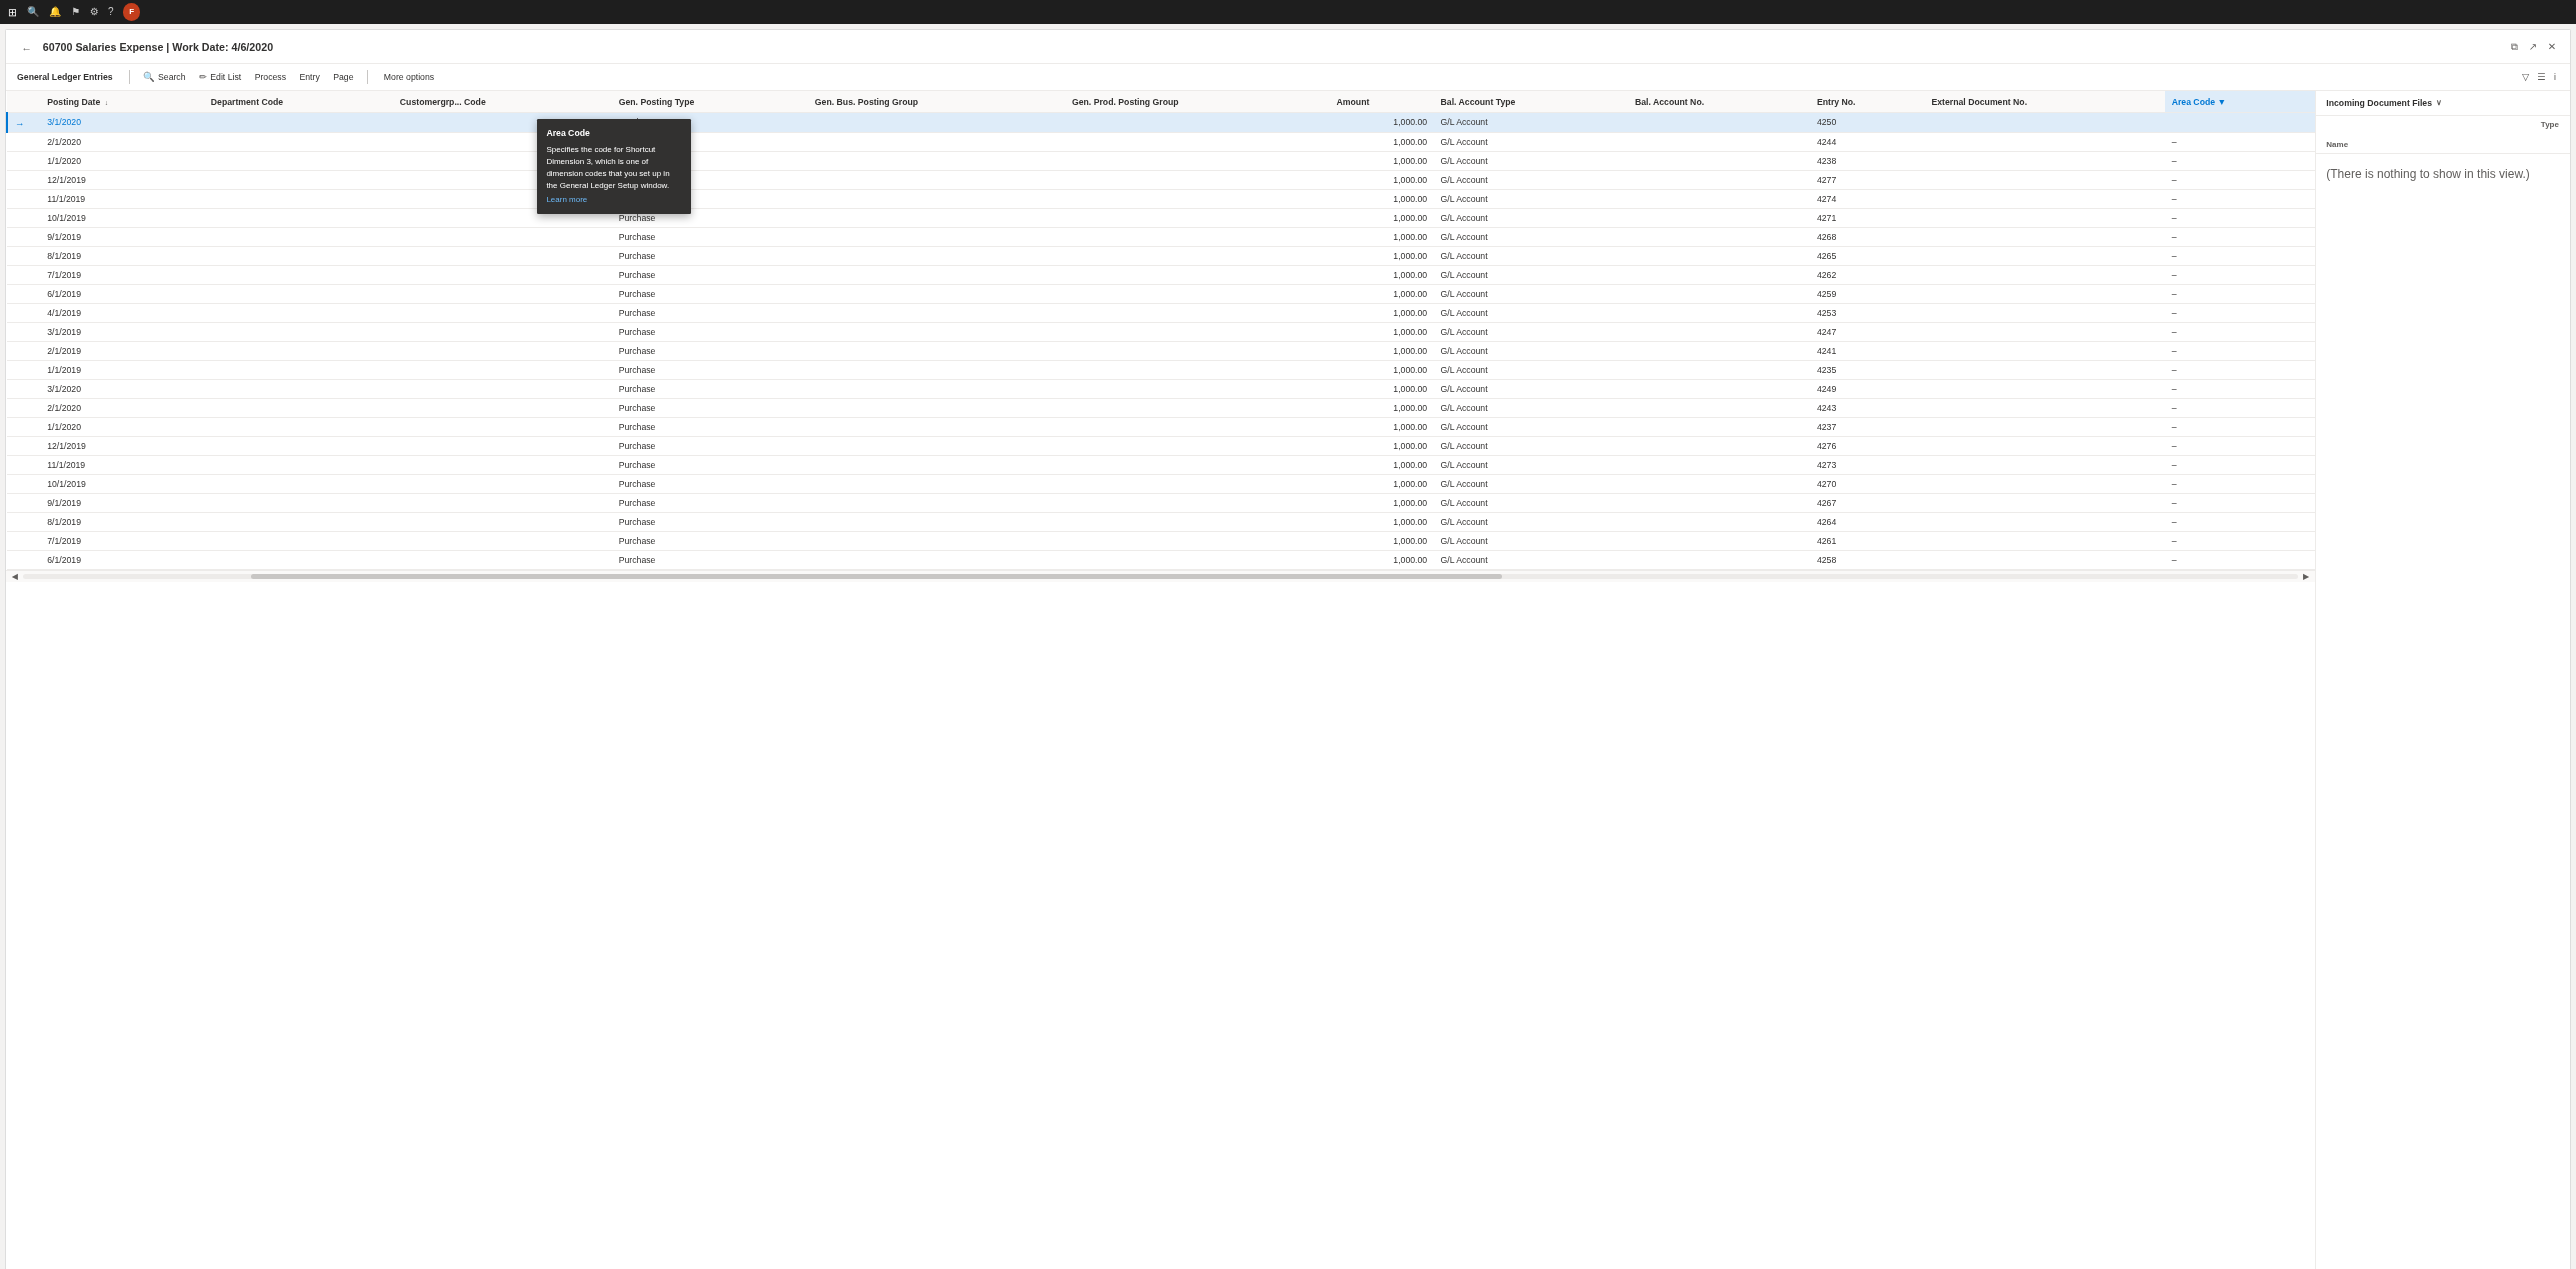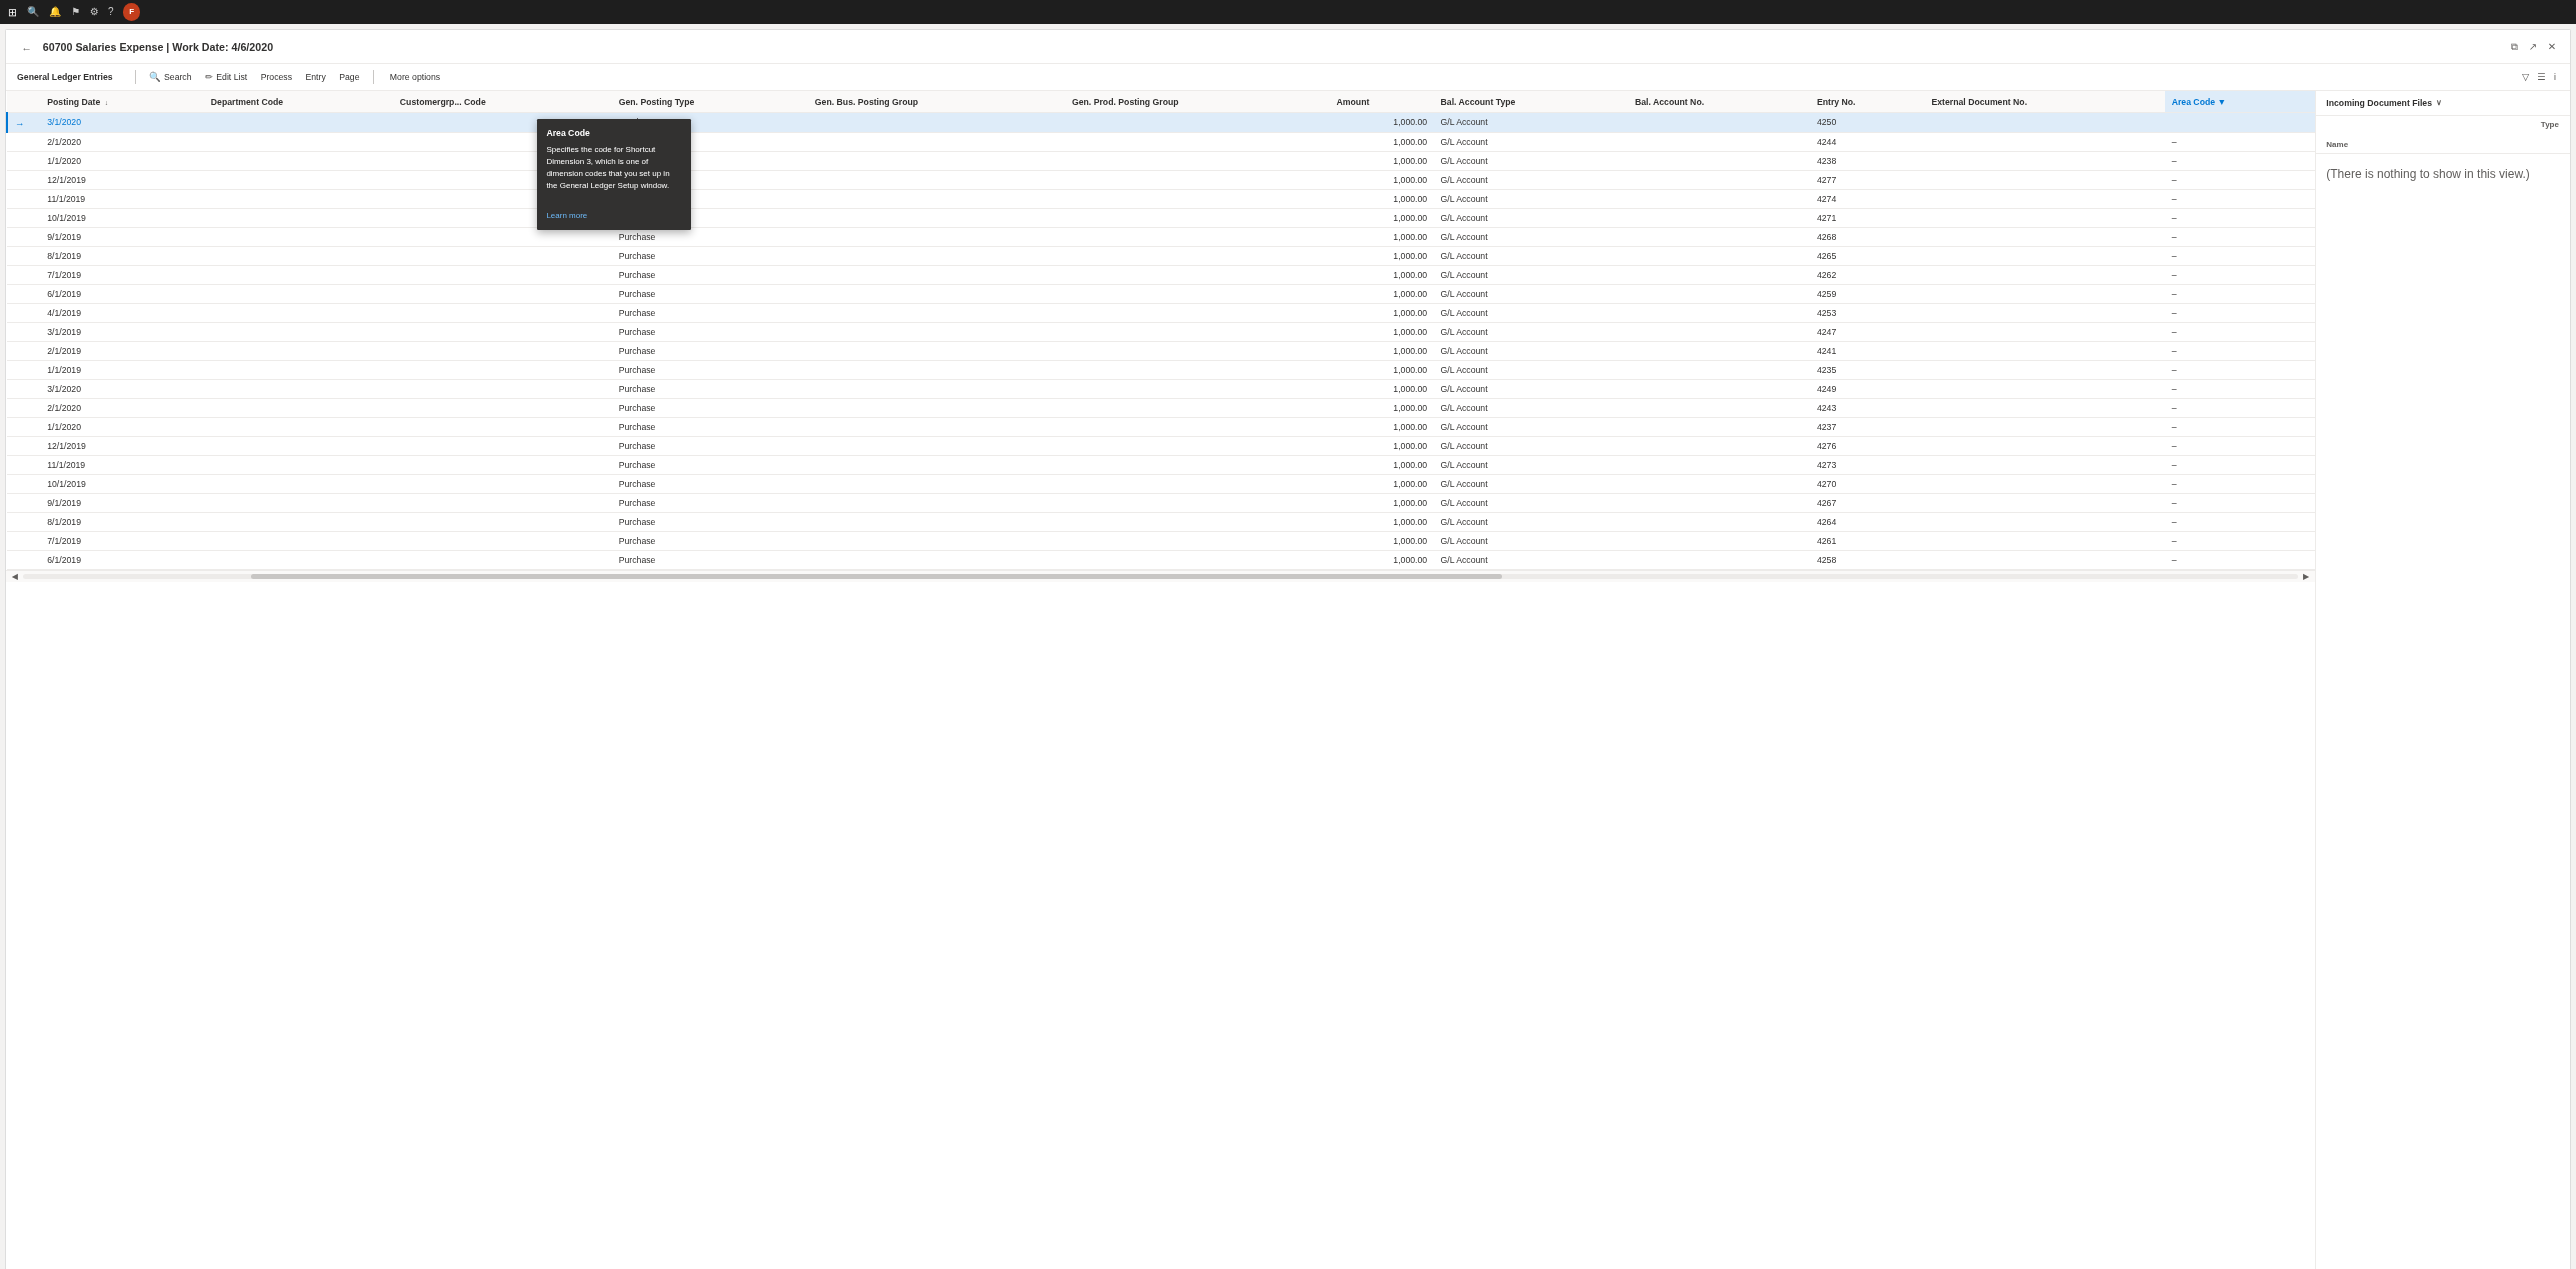--- a/index.html
+++ b/index.html
@@ -57,21 +57,21 @@
       display: flex;
       align-items: center;
       padding: 4px 10.7px;
       border-bottom: 0.7px solid #edebe9;
       gap: 2.7px;
     }
     .toolbar-section-label {
       font-weight: 600;
       font-size: 8.7px;
       color: #323130;
-      margin-right: 14px;
+      margin-right: 8px;
     }
     .toolbar-divider { width: 0.7px; background: #c8c6c4; height: 13.4px; margin: 0 5.4px; }
     .toolbar-btn {
       display: flex; align-items: center; gap: 3.4px;
       padding: 2.7px 5.4px; border-radius: 1.3px;
       cursor: pointer; color: #323130; font-size: 8.7px;
       background: transparent; border: none;
     }
     .toolbar-btn-icon { font-size: 9.4px; color: #605e5c; }
     .toolbar-more { margin-left: 2.7px; }
@@ -168,21 +168,21 @@
       color: #fff;
       padding: 8px 9.4px;
       border-radius: 1.3px;
       width: 154px;
       font-size: 8px;
       line-height: 1.5;
       z-index: 1000;
       box-shadow: 0 2.7px 8px rgba(0,0,0,0.3);
     }
     .tooltip-title { font-weight: 600; font-size: 8.7px; margin-bottom: 4px; }
-    .tooltip-learn { color: #6cb8f6; cursor: pointer; margin-top: 18px; display: block; }
+    .tooltip-learn { color: #6cb8f6; cursor: pointer; margin-top: 2px; display: block; }
 
     
     th.area-code-active {
       background: #deecf9;
       color: #0078d4;
     }
 
     
     .scroll-indicator {
       border-top: 0.7px solid #edebe9;

